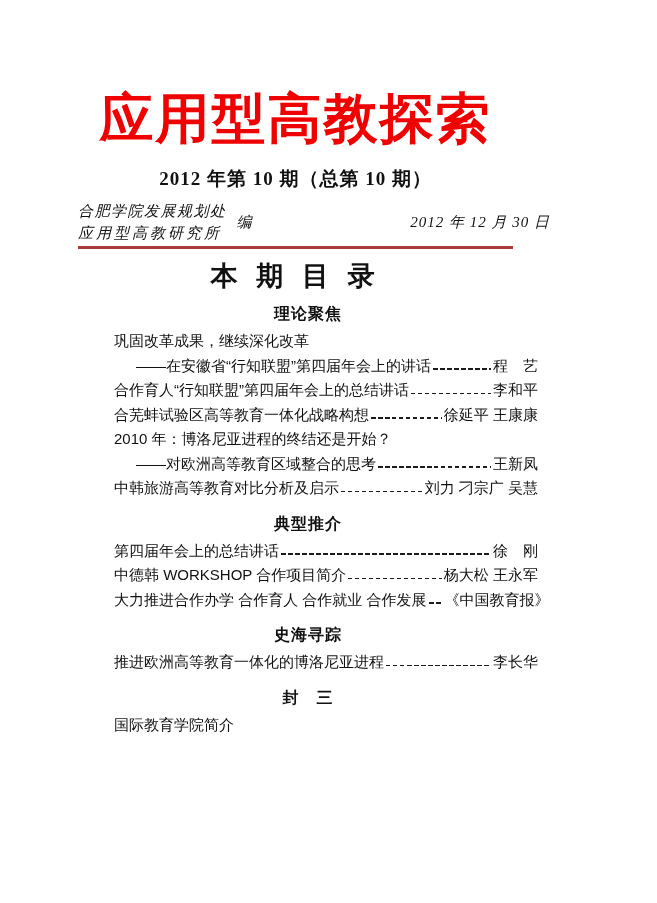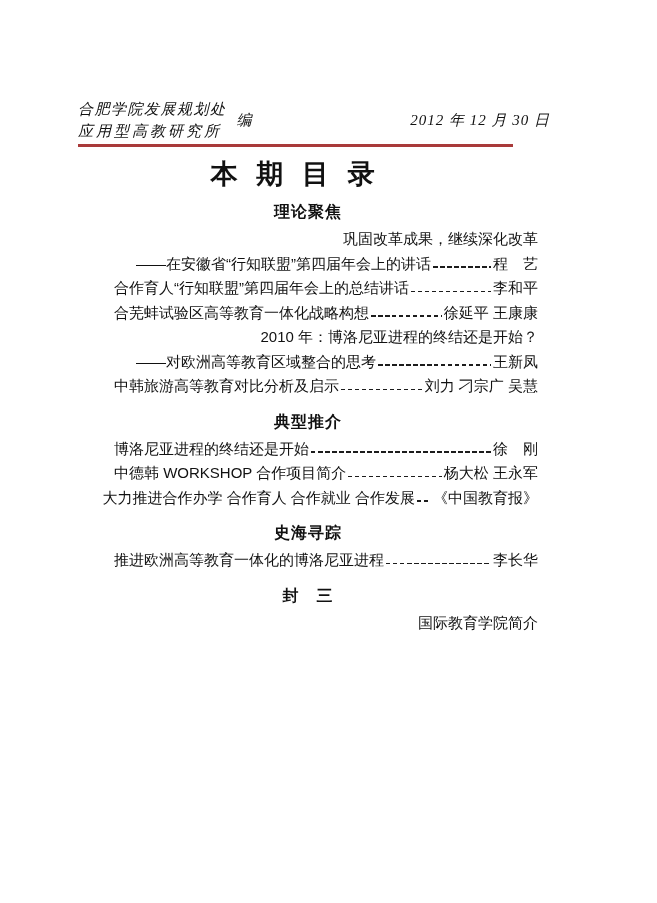--- a/index.html
+++ b/index.html
@@ -89,21 +89,20 @@
     line-height: 20px;
     letter-spacing: 1px;
     text-align: center;
   }
   .toc-row {
     display: flex;
     align-items: baseline;
     padding-left: 36px;
     font-size: 15px;
     line-height: 24.5px;
-    justify-content: flex-end;
   }
   .toc-row.indent2 { padding-left: 58px; }
   .toc-text { white-space: nowrap; }
   .authors { white-space: nowrap; }
   .leader {
     flex: 1 1 auto;
     min-width: 14px;
     margin: 0 2px;
     position: relative;
     align-self: stretch;
@@ -114,20 +113,24 @@
     left: 0; right: 0;
     top: 60%;
     height: 1.5px;
     background: repeating-linear-gradient(90deg, #1c1c1c 0 4.5px, transparent 4.5px 7px);
   }
 </style>
 </head>
 <body>
 
 <div class="page">
+  <div class="center-col">
+    <h1 class="title" style="color: rgb(238, 2, 2);">应用型高教探索</h1>
+    <div class="issue">2012 年第 10 期（总第 10 期）</div>
+  </div>
 
   <div class="editor-row">
     <div class="publisher">
       <div class="pub-line-1">合肥学院发展规划处</div>
       <div class="pub-line-2">应用型高教研究所</div>
     </div>
     <div class="editor-label">编</div>
     <div class="date">2012 年 12 月 30 日</div>
   </div>
 
@@ -165,21 +168,21 @@
         <span class="leader"></span>
         <span class="authors">王新凤</span>
       </div>
       <div class="toc-row">
         <span class="toc-text">中韩旅游高等教育对比分析及启示</span>
         <span class="leader"></span>
         <span class="authors">刘力 刁宗广 吴慧</span>
       </div>
       <div class="section-heading">典型推介</div>
       <div class="toc-row">
-        <span class="toc-text">博洛尼亚进程的终结还是开始</span>
+        <span class="toc-text">第四届年会上的总结讲话</span>
         <span class="leader"></span>
         <span class="authors">徐　刚</span>
       </div>
       <div class="toc-row">
         <span class="toc-text">中德韩 WORKSHOP 合作项目简介</span>
         <span class="leader"></span>
         <span class="authors">杨大松 王永军</span>
       </div>
       <div class="toc-row">
         <span class="toc-text">大力推进合作办学 合作育人 合作就业 合作发展</span>

